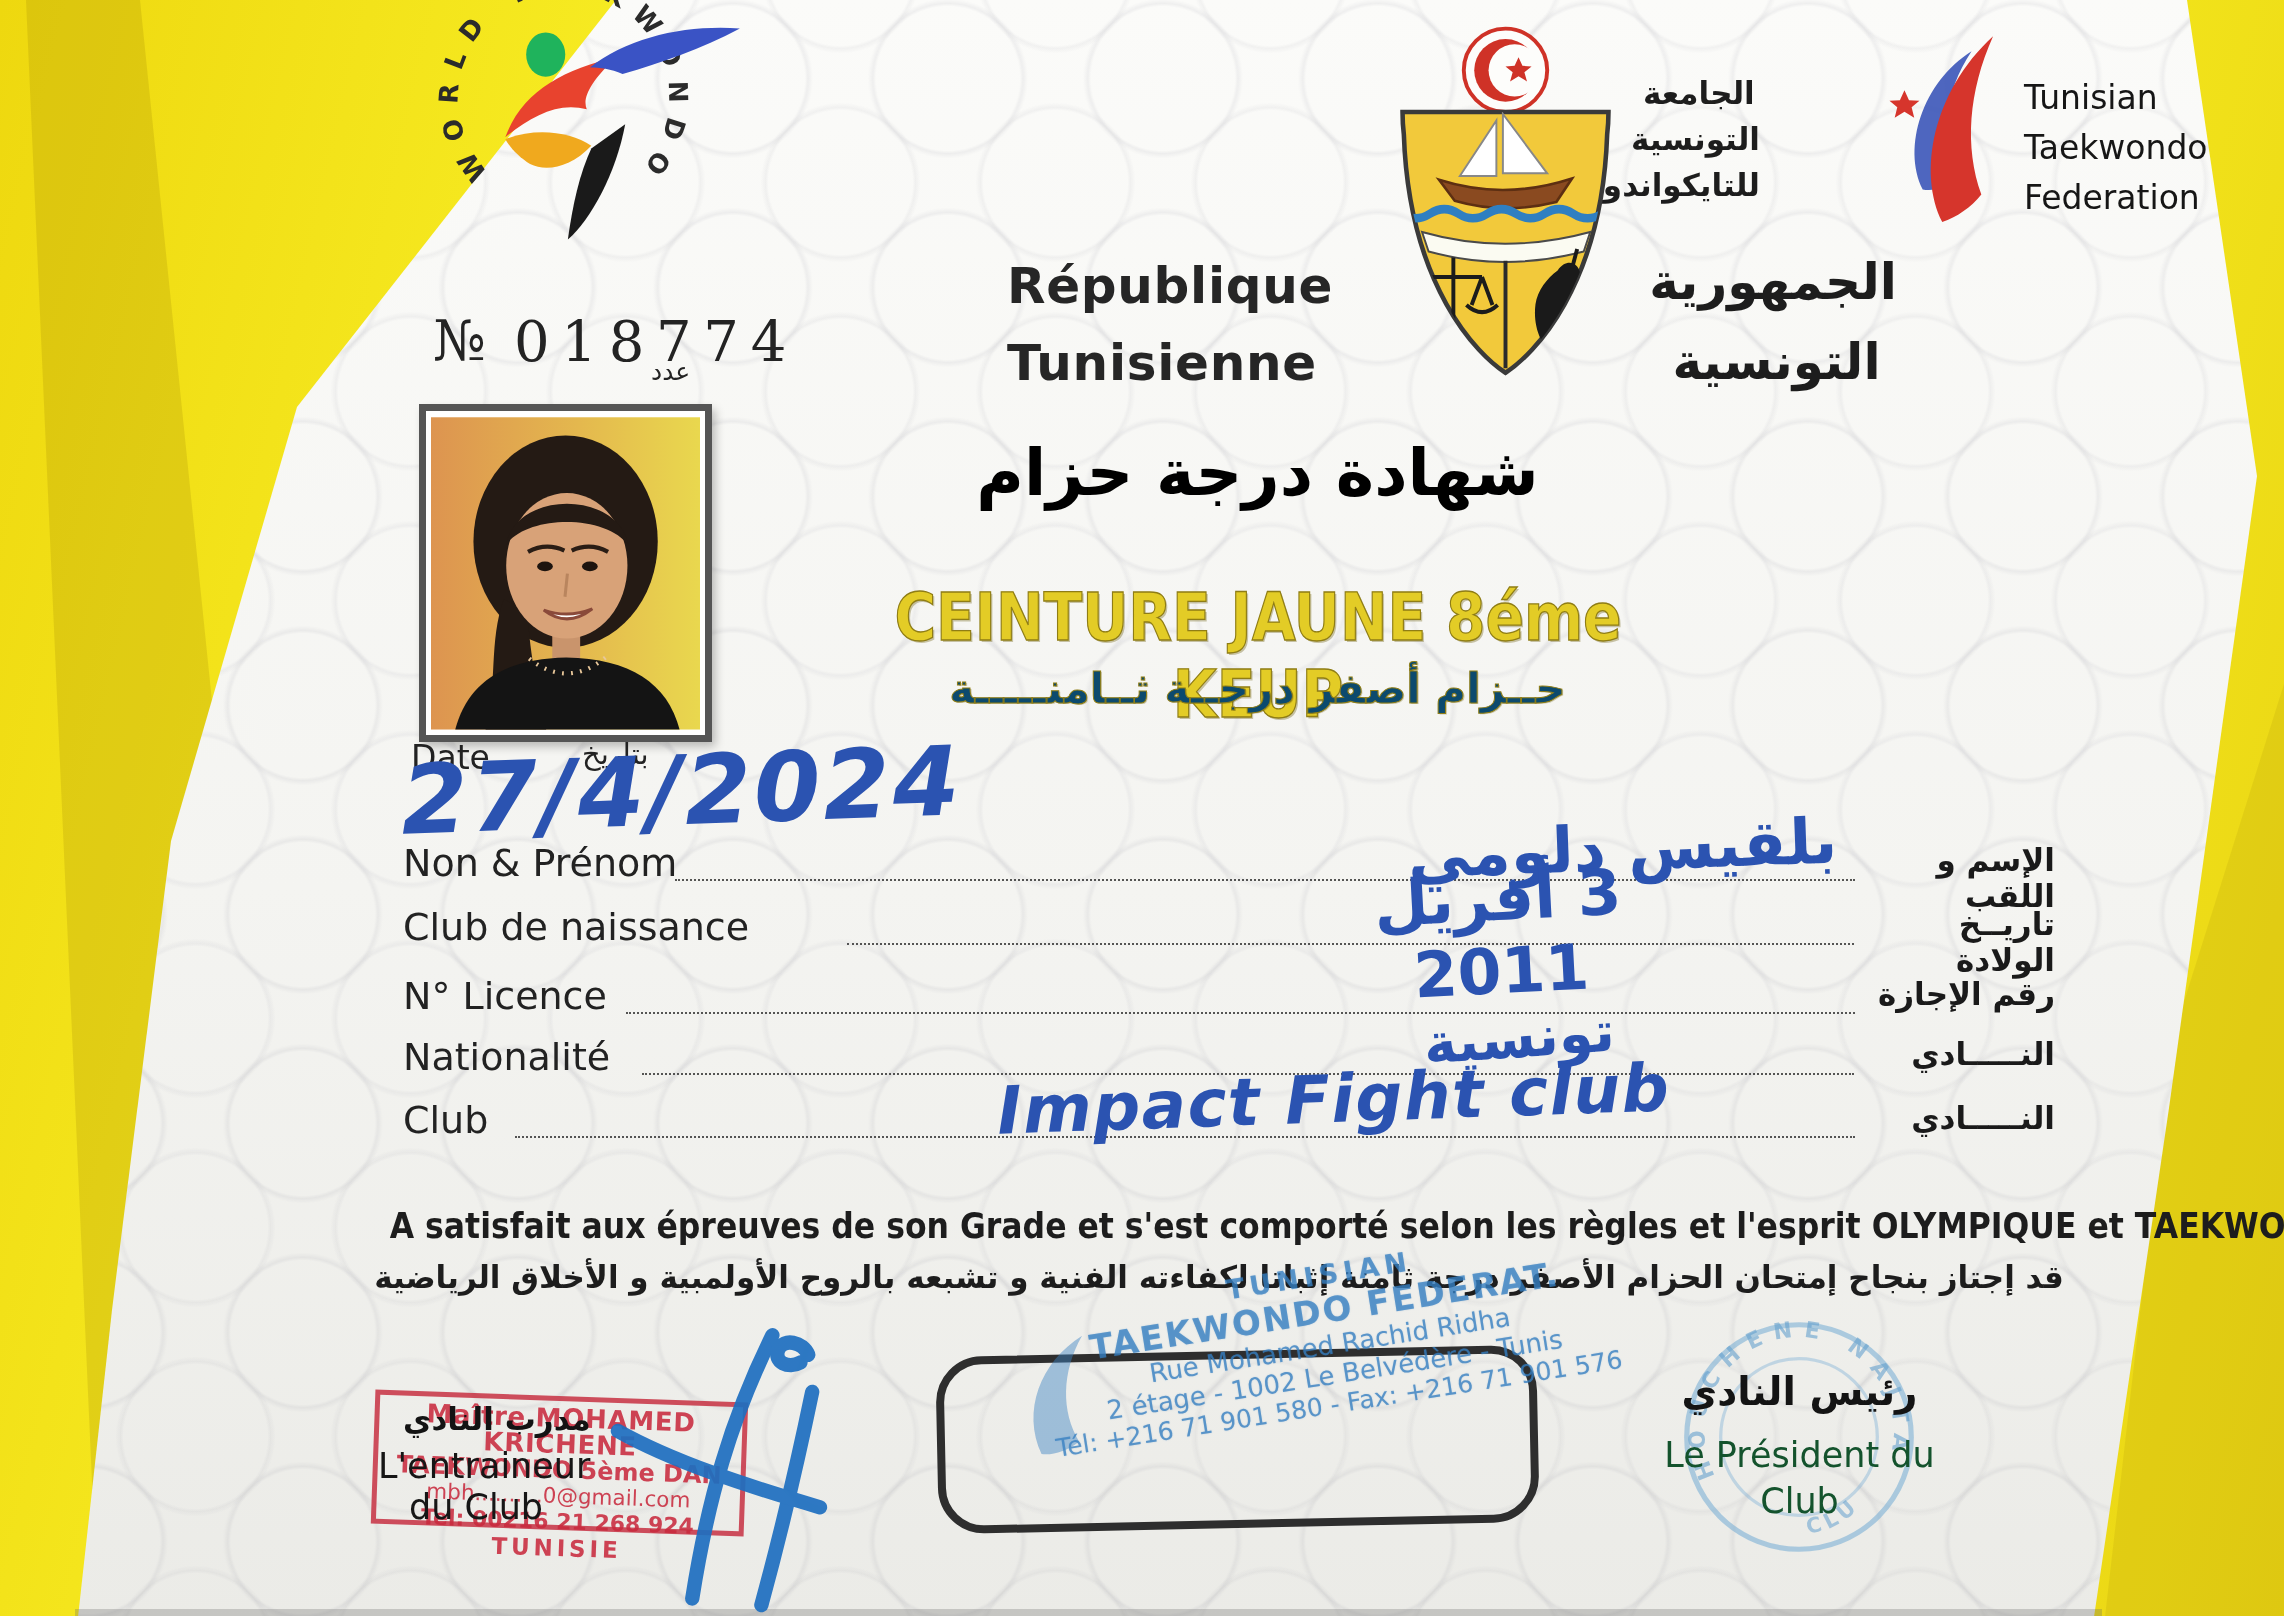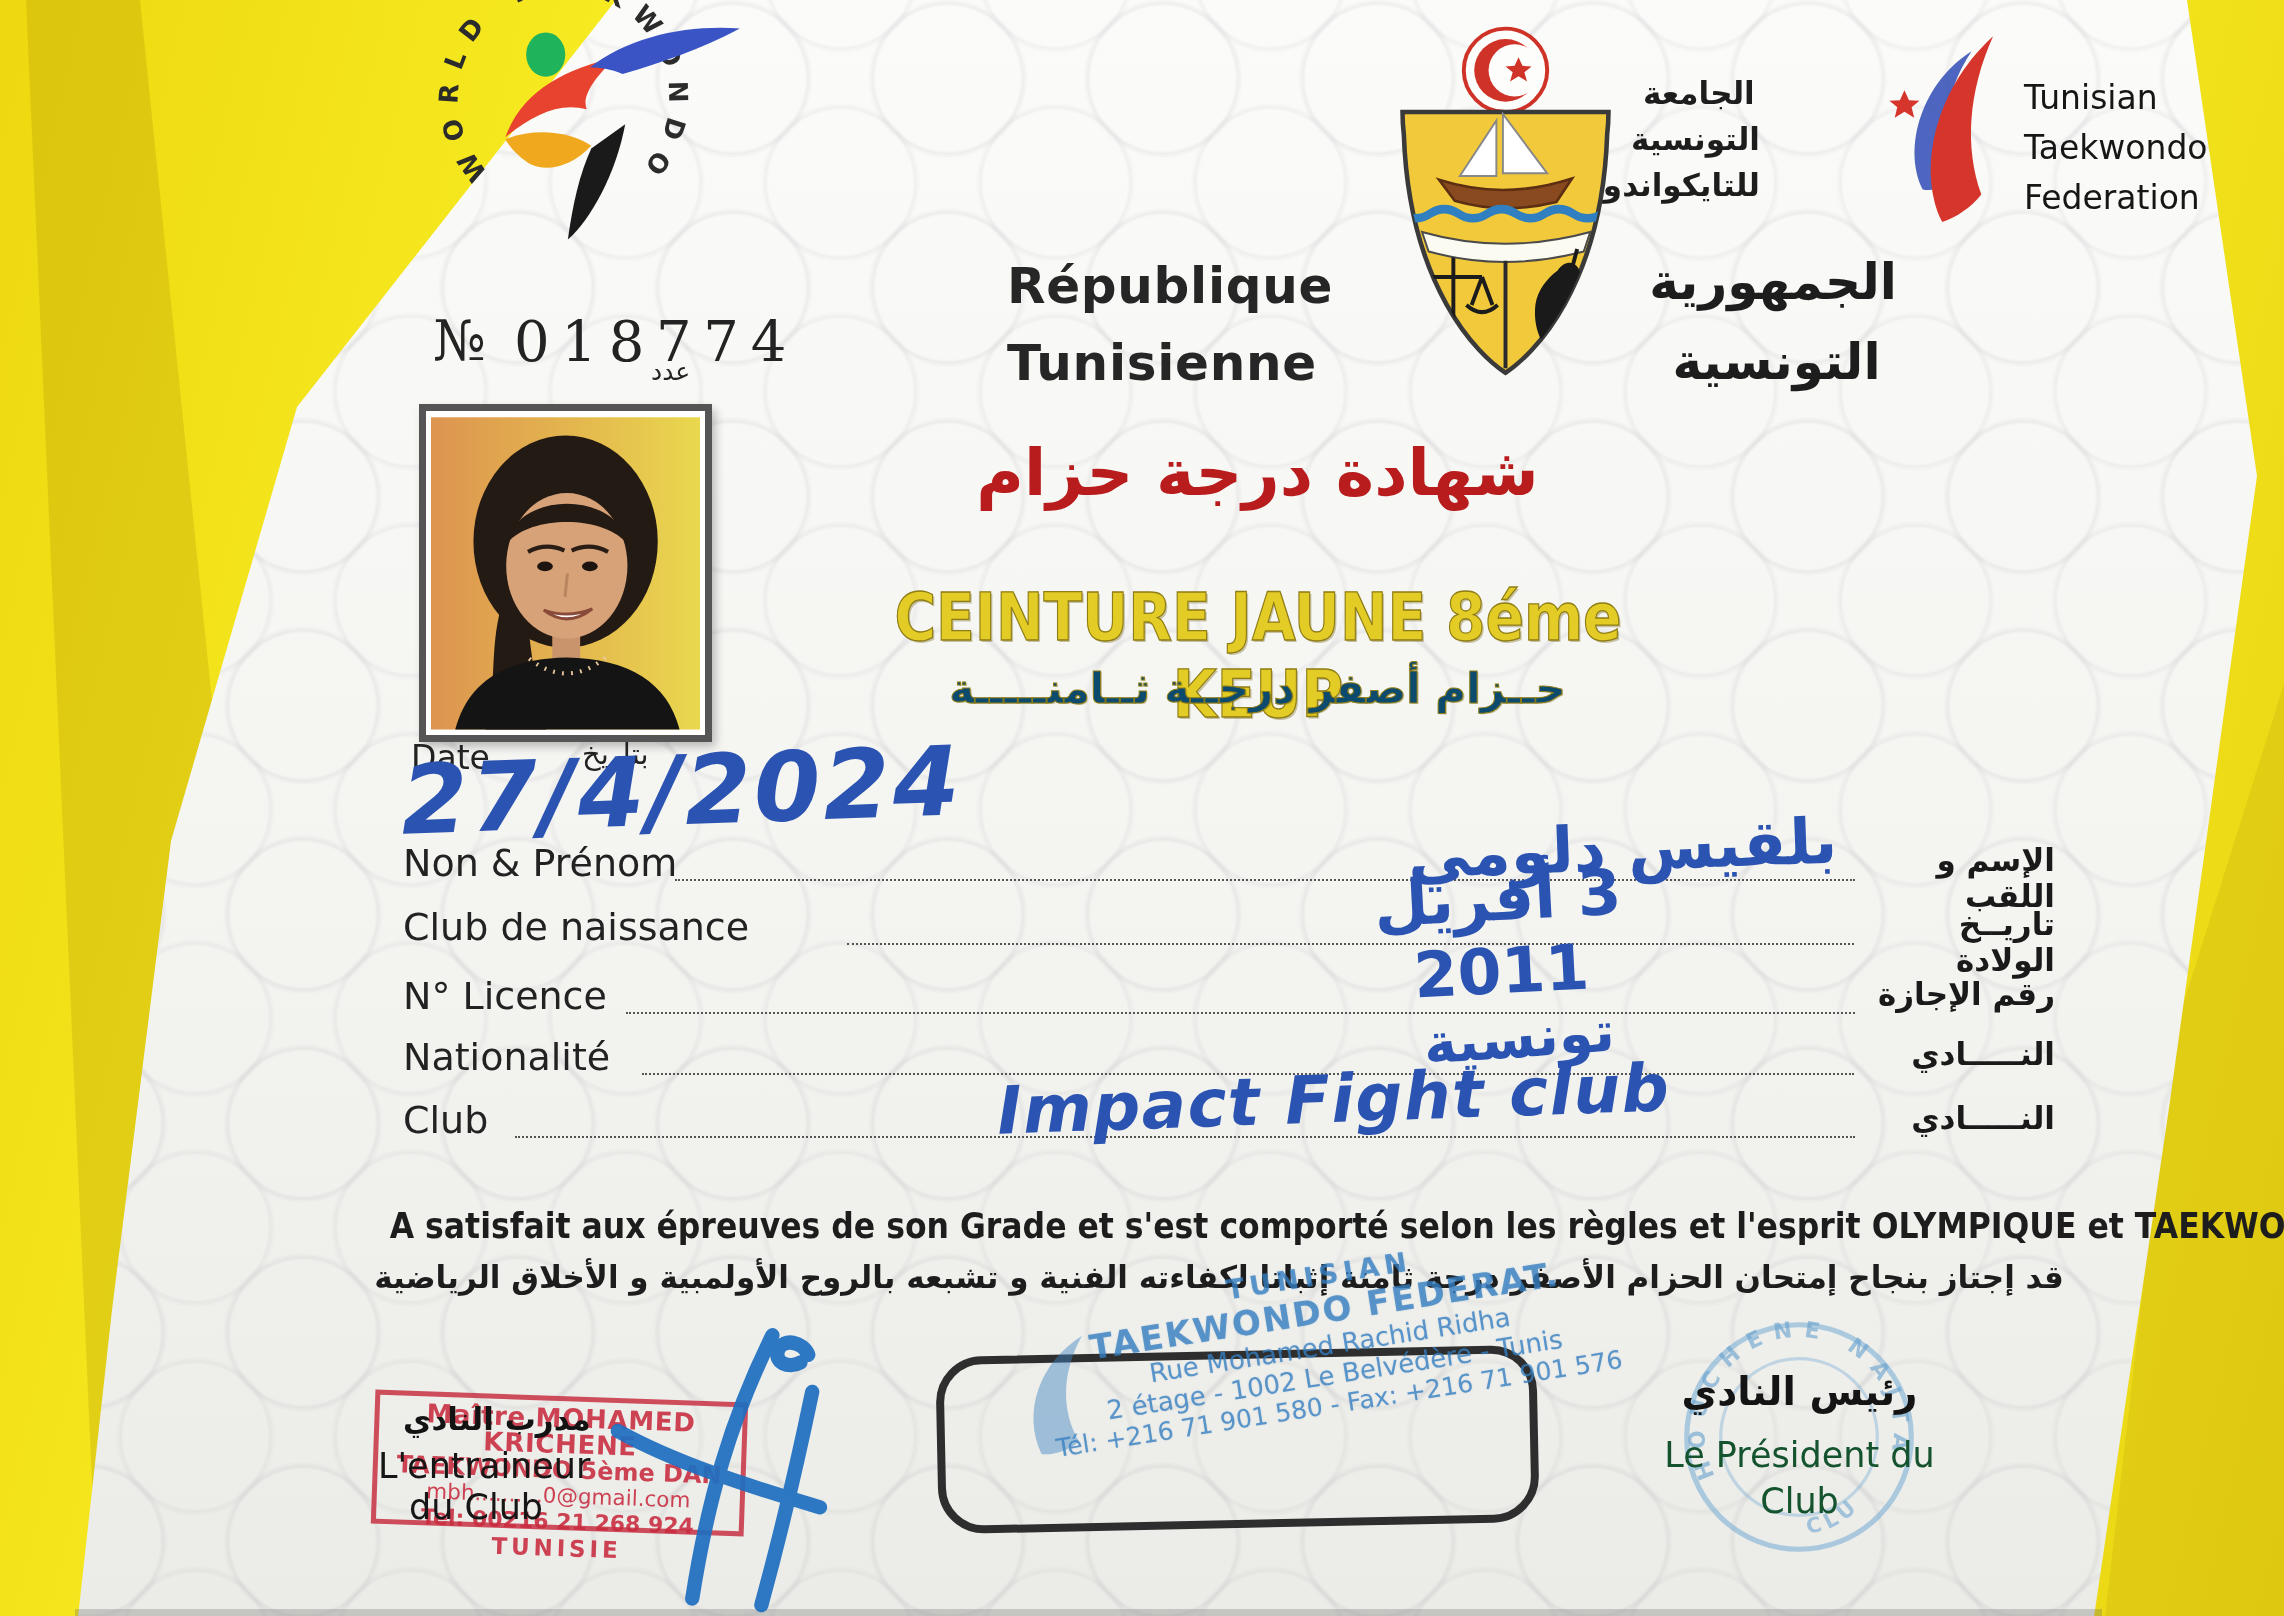--- a/index.html
+++ b/index.html
@@ -31,21 +31,21 @@
   .rep-ar{left:1656px;top:242px;width:241px;font-size:50px;font-weight:bold;line-height:80px;text-align:center;}
   .ttf-ar{left:1643px;top:70px;width:117px;font-size:31px;font-weight:bold;line-height:46px;text-align:left;}
   .ttf-en{left:2024px;top:73px;font-size:33px;color:#161616;line-height:50px;}
   
   .no-sym{left:433px;top:308px;font-family:"DejaVu Serif",serif;font-size:56px;color:#232323;}
   .no-num{left:514px;top:309px;font-family:"DejaVu Serif",serif;font-size:56px;letter-spacing:11.7px;color:#232323;}
   .no-adad{left:651px;top:357px;font-size:25px;color:#232323;}
   
   .title-fr{left:782px;top:352px;width:952px;text-align:center;}
   .title-fr span{display:inline-block;transform:scaleX(.8);font-size:78px;font-weight:bold;letter-spacing:1.3px;color:#141414;}
-  .title-ar{left:834px;top:435px;width:847px;text-align:center;font-size:65px;font-weight:bold;color:#b91c1c;}
+  .title-ar{left:834px;top:435px;width:847px;text-align:center;font-size:65px;font-weight:bold;color:#000000;}
   .grade-fr{left:769px;top:579px;width:978px;text-align:center;}
   .grade-fr span{display:inline-block;transform:scaleX(.86);font-size:66px;font-weight:bold;color:#e3cc26;
      -webkit-text-stroke:1.3px #8f7d15;text-shadow:2px 2px 0 rgba(110,95,15,.35);}
   .grade-ar{left:834px;top:664px;width:847px;text-align:center;font-size:42px;font-weight:bold;color:#0c4a6e;
      -webkit-text-stroke:1px #8f7d15;text-shadow:1.3px 1.3px 0 rgba(110,95,15,.3);}
   
   .photo{left:419px;top:404px;width:293px;height:338px;box-sizing:border-box;border:7.2px solid #555;
          background:#fff;padding:4.6px;box-shadow:3.9px 5.2px 9px rgba(0,0,0,.25);}
   .photo svg{width:100%;height:100%;display:block;}
   

